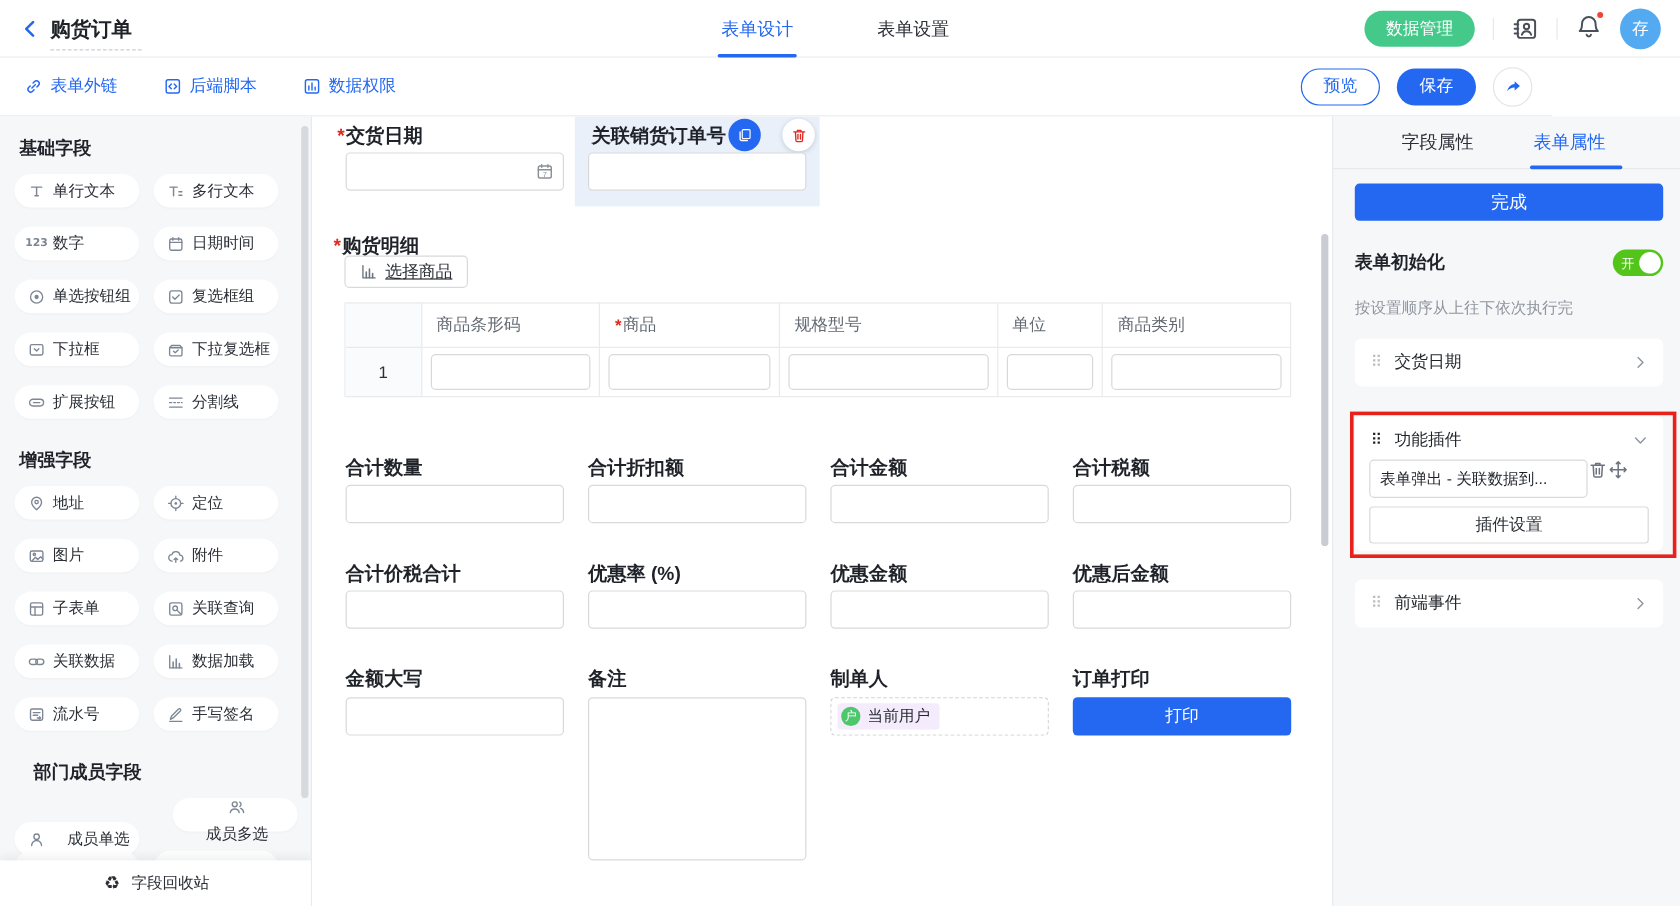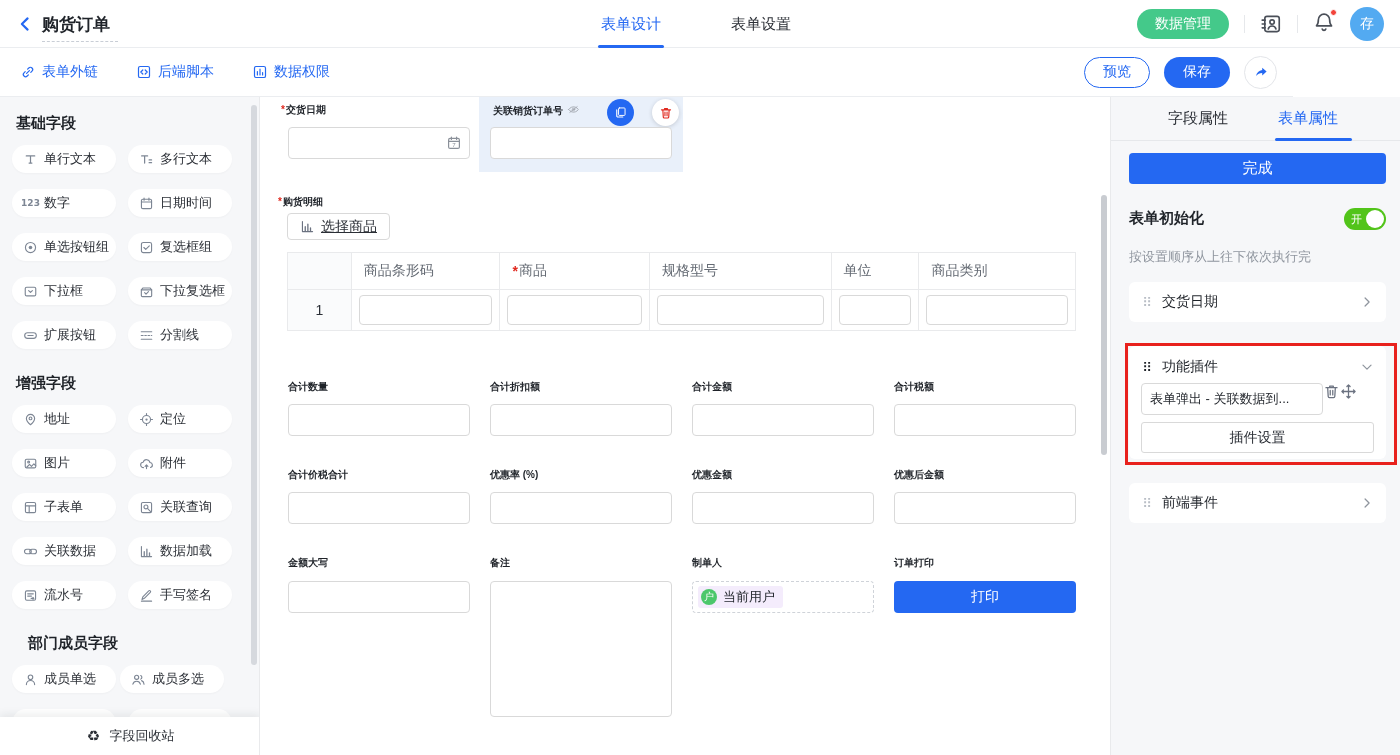--- a/index.html
+++ b/index.html
@@ -37,21 +37,21 @@
   
   .sidebar { position:absolute; left:0; top:97px; width:260px; height:658px; background:#f6f7f9; border-right:1px solid #e9eaec; overflow:hidden; }
   .sec-h { position:absolute; left:16px; font-size:15px; font-weight:700; color:#1f2329; }
   .pill { position:absolute; width:104px; height:28px; background:#fff; border-radius:14px; display:flex; align-items:center; gap:6px; padding:0 8px 0 11px; font-size:13px; color:#2b2f36; cursor:pointer; box-shadow:0 1px 2px rgba(31,35,41,.03); white-space:nowrap; }
   .pill .ic { color:#7d8694; width:15px; height:15px; }
   .side-scroll { position:absolute; left:251px; top:8px; width:6px; height:560px; background:#d6d9de; border-radius:3px; }
   .recycle { position:absolute; left:0; top:620px; width:260px; height:38px; background:#fff; box-shadow:0 -3px 8px rgba(29,33,41,.08); display:flex; align-items:center; justify-content:center; gap:8px; font-size:13px; color:#2b2f36; z-index:3; }
 
   
   .canvas { position:absolute; left:260px; top:97px; width:850px; height:658px; background:#fff; }
-  .flabel { position:absolute; font-size:10px; font-weight:700; color:#1f2329; white-space:nowrap; }
+  .flabel { position:absolute; font-size:16px; font-weight:700; color:#1f2329; white-space:nowrap; }
   .star { color:#e0281e; margin-right:1px; font-weight:700; }
   .inp { position:absolute; border:1px solid #d9d9d9; border-radius:4px; background:#fff; height:32px; width:182px; font-size:13px; padding:0 8px; outline:none; color:#1f2329; }
   .sel-block { position:absolute; background:#e9f0fa; }
   .mini-circle { position:absolute; width:27px; height:27px; border-radius:50%; display:flex; align-items:center; justify-content:center; }
   .mini-blue { background:#2468f2; color:#fff; }
   .mini-white { background:#fff; color:#e0281e; box-shadow:0 1px 4px rgba(31,35,41,.18); }
   .btn-select { position:absolute; height:27px; border:1px solid #d9d9d9; border-radius:4px; background:#fff; display:flex; align-items:center; gap:6px; padding:0 12px; font-size:14px; color:#2b2f36;text-decoration:underline; }
   .btn-select .ic { color:#6b7280; width:15px; height:15px; }
   .tbl { position:absolute; display:flex; flex-direction:column; border-left:1px solid #e9eaec; border-right:1px solid #e9eaec; }
   .tbl-row { display:flex; }
@@ -361,30 +361,30 @@
           <svg viewBox="0 0 16 16" fill="none" stroke="currentColor" stroke-width="1.2" stroke-linecap="round" stroke-linejoin="round">
             <path d="M3.2 12.2l.9-2.8 6.3-6.3a1.15 1.15 0 0 1 1.63 1.63L5.7 11l-2.5 1.2z"></path>
             <path d="M2.6 14h10.8"></path>
           </svg>
         </span>
         <span>手写签名</span>
       </div>
 
     <div class="sec-h" style="top:537px;margin-left:12px;">部门成员字段</div>
 
-    <div class="pill" style="left:12px;top:568px;">
+    <div class="pill" style="left:12px;top:588px;justify-content:space-between;">
         <span class="ic" data-icon="member-single-icon">
           <svg viewBox="0 0 16 16" fill="none" stroke="currentColor" stroke-width="1.2" stroke-linecap="round" stroke-linejoin="round">
             <circle cx="8" cy="5.6" r="2.4"></circle>
             <path d="M3.6 13.4a4.4 4.4 0 0 1 8.8 0"></path>
           </svg>
         </span>
         <span>成员单选</span>
       </div>
-    <div class="pill" style="left:120px;top:568px;">
+    <div class="pill" style="left:144px;top:568px;flex-direction:column;">
         <span class="ic" data-icon="member-multi-icon">
           <svg viewBox="0 0 16 16" fill="none" stroke="currentColor" stroke-width="1.2" stroke-linecap="round" stroke-linejoin="round">
             <circle cx="6" cy="5.6" r="2.2"></circle>
             <path d="M2 13a4.1 4.1 0 0 1 8 0"></path>
             <path d="M10.4 3.7a2.2 2.2 0 0 1 0 3.9M11.3 9.2a4.2 4.2 0 0 1 2.6 3.8"></path>
           </svg>
         </span>
         <span>成员多选</span>
       </div>
     <div class="pill" style="left:12px;top:612px;"></div>

